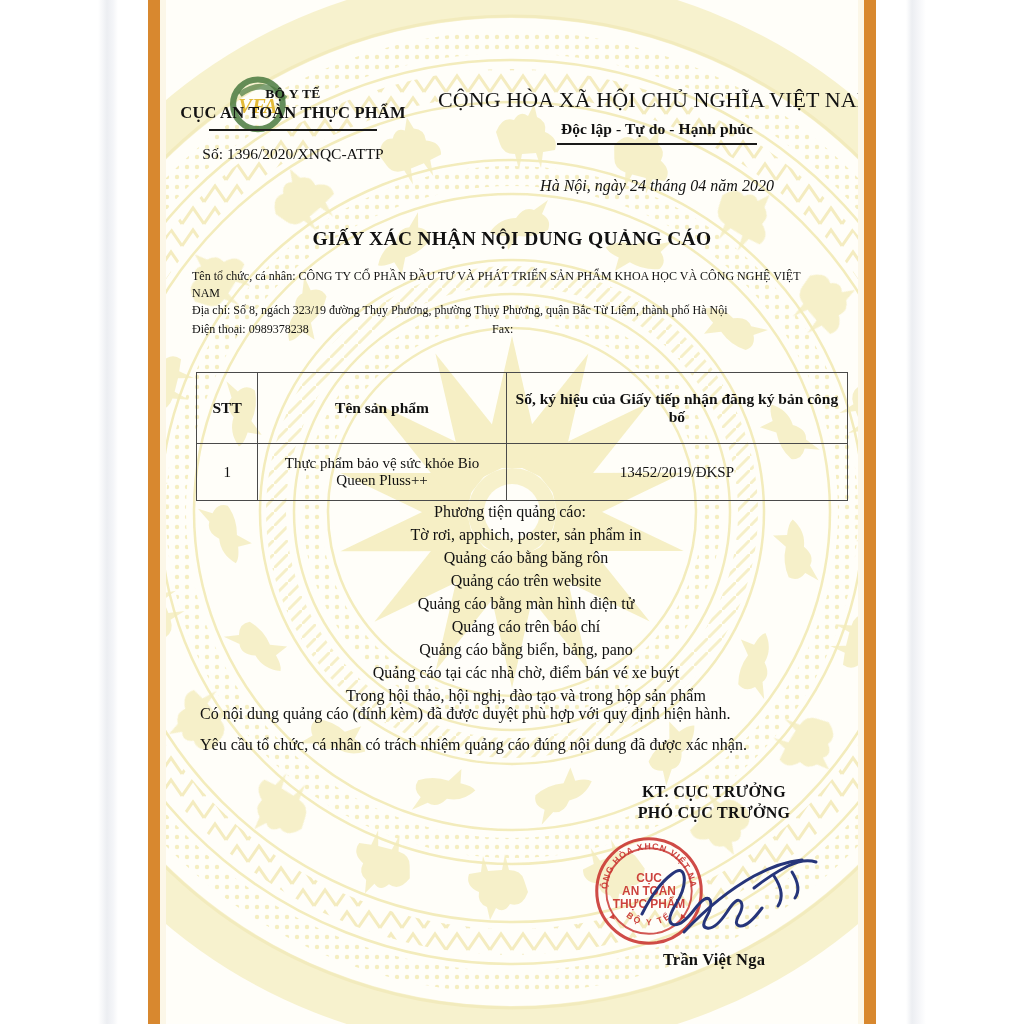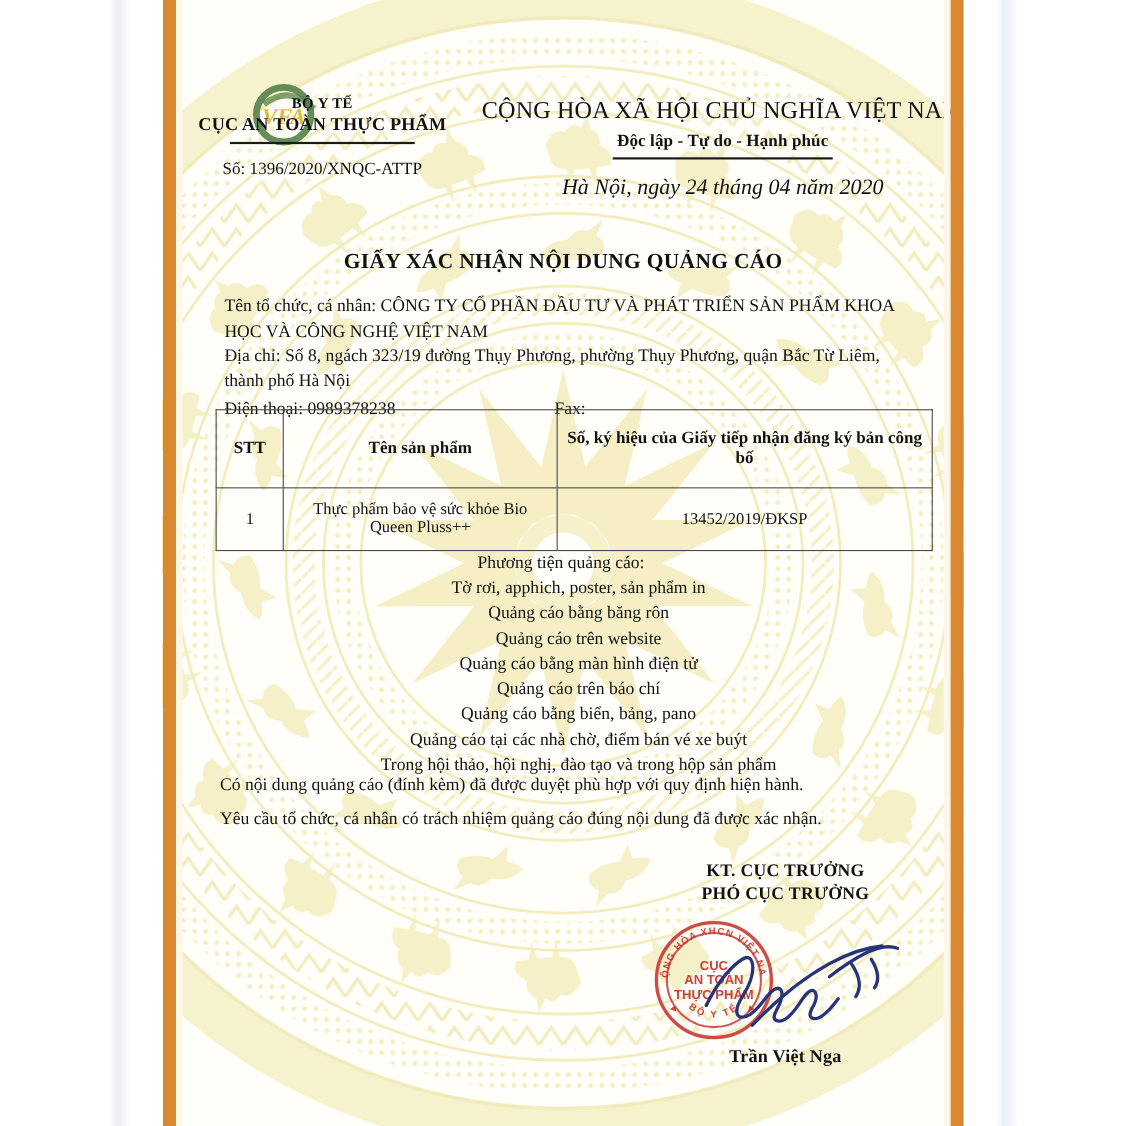--- a/index.html
+++ b/index.html
@@ -128,23 +128,23 @@
   }
   .rule.left-rule  { width: 168px; }
   .rule.right-rule { width: 200px; }
 
   .docno {
     font-size: 15.5px;
     margin-top: 14px;
     white-space: nowrap;
   }
   .dateline {
-    font-size: 20px;
+    font-size: 16px;
     font-style: italic;
-    margin-top: 14px;
+    margin-top: 32px;
     white-space: nowrap;
   }
 
   
   .vfa-logo {
     position: absolute;
     left: 78px;
     top: -12px;
     width: 72px;
     height: 62px;
@@ -159,24 +159,24 @@
     width: 728px;
     text-align: center;
     font-size: 19.5px;
     font-weight: bold;
     letter-spacing: .3px;
   }
 
   
   .body-block {
     position: absolute;
-    left: 56px;
+    left: 44px;
     top: 268px;
     width: 630px;
-    font-size: 16px;
+    font-size: 12px;
     line-height: 1.42;
   }
   .body-block p { margin: 0; }
   .tline { white-space: normal; }
 
   .contact-row {
     display: flex;
     margin-top: 2px;
   }
   .contact-row .phone { width: 300px; }

